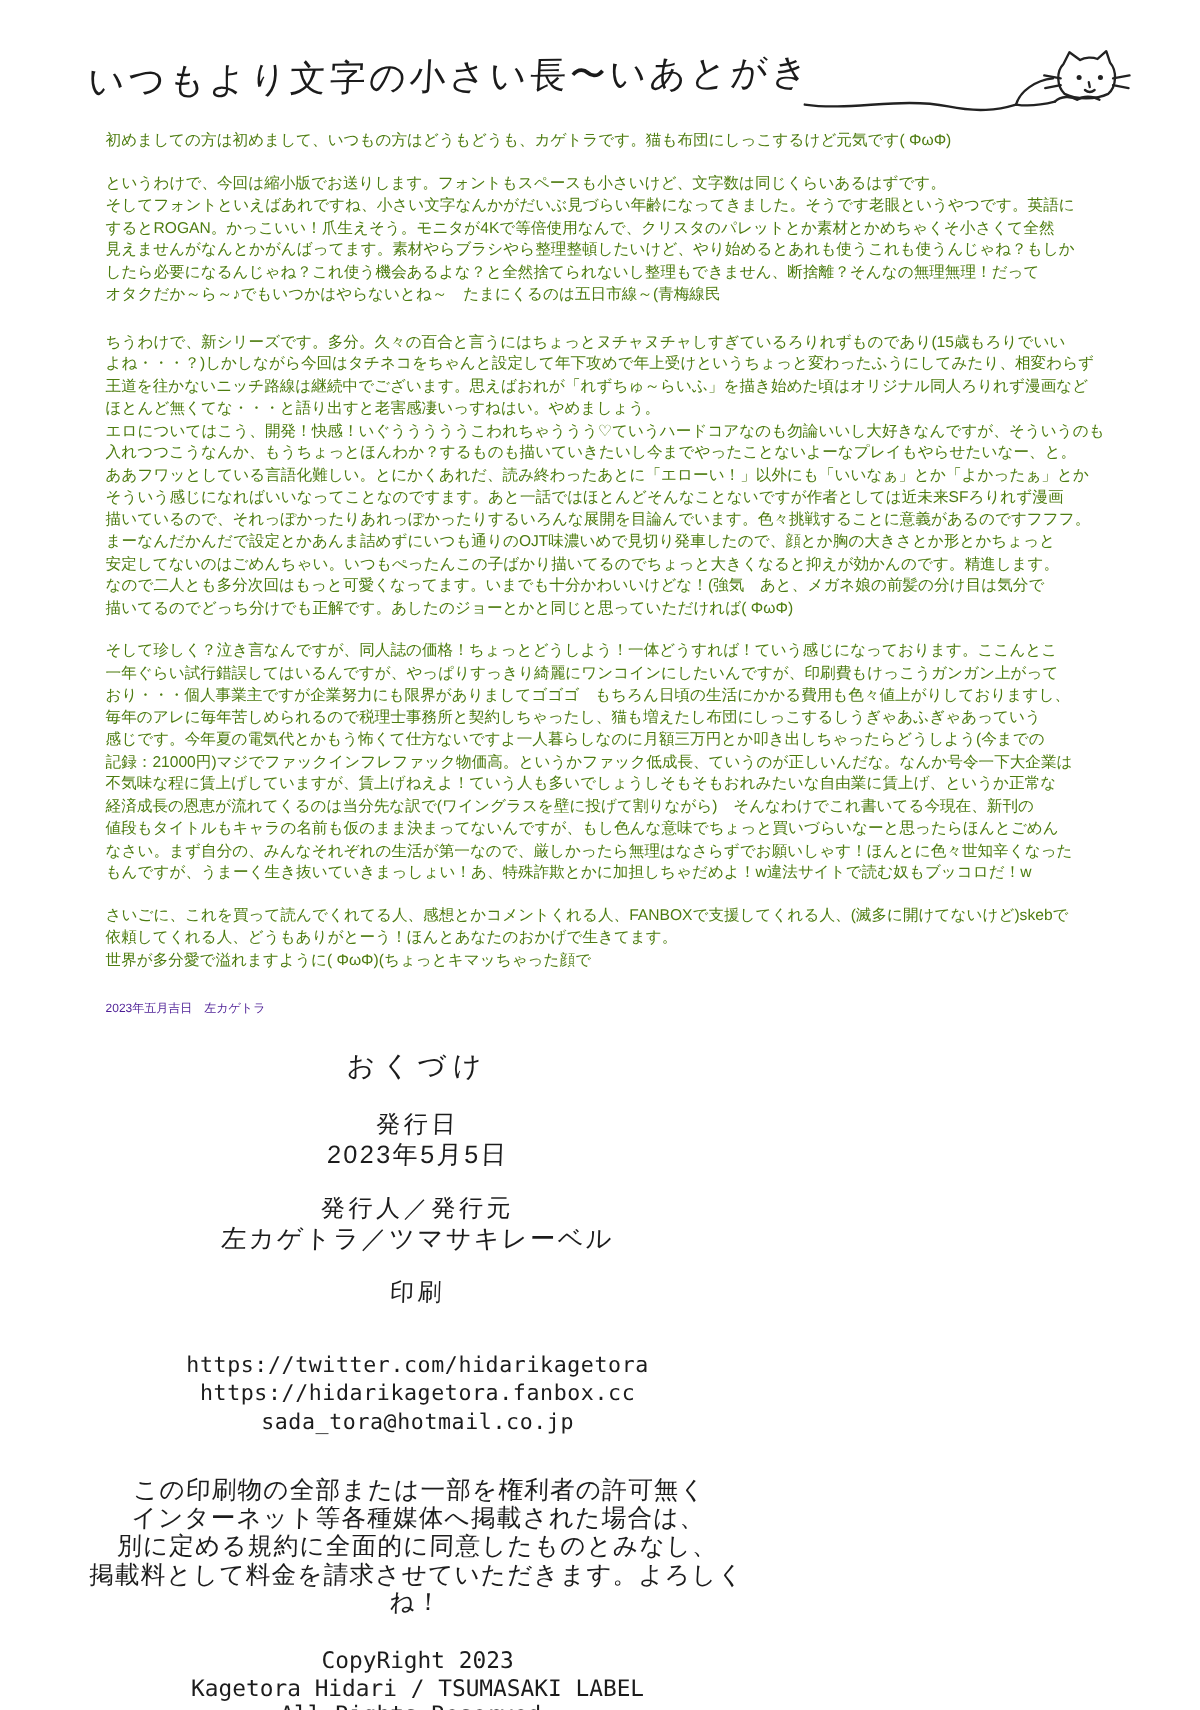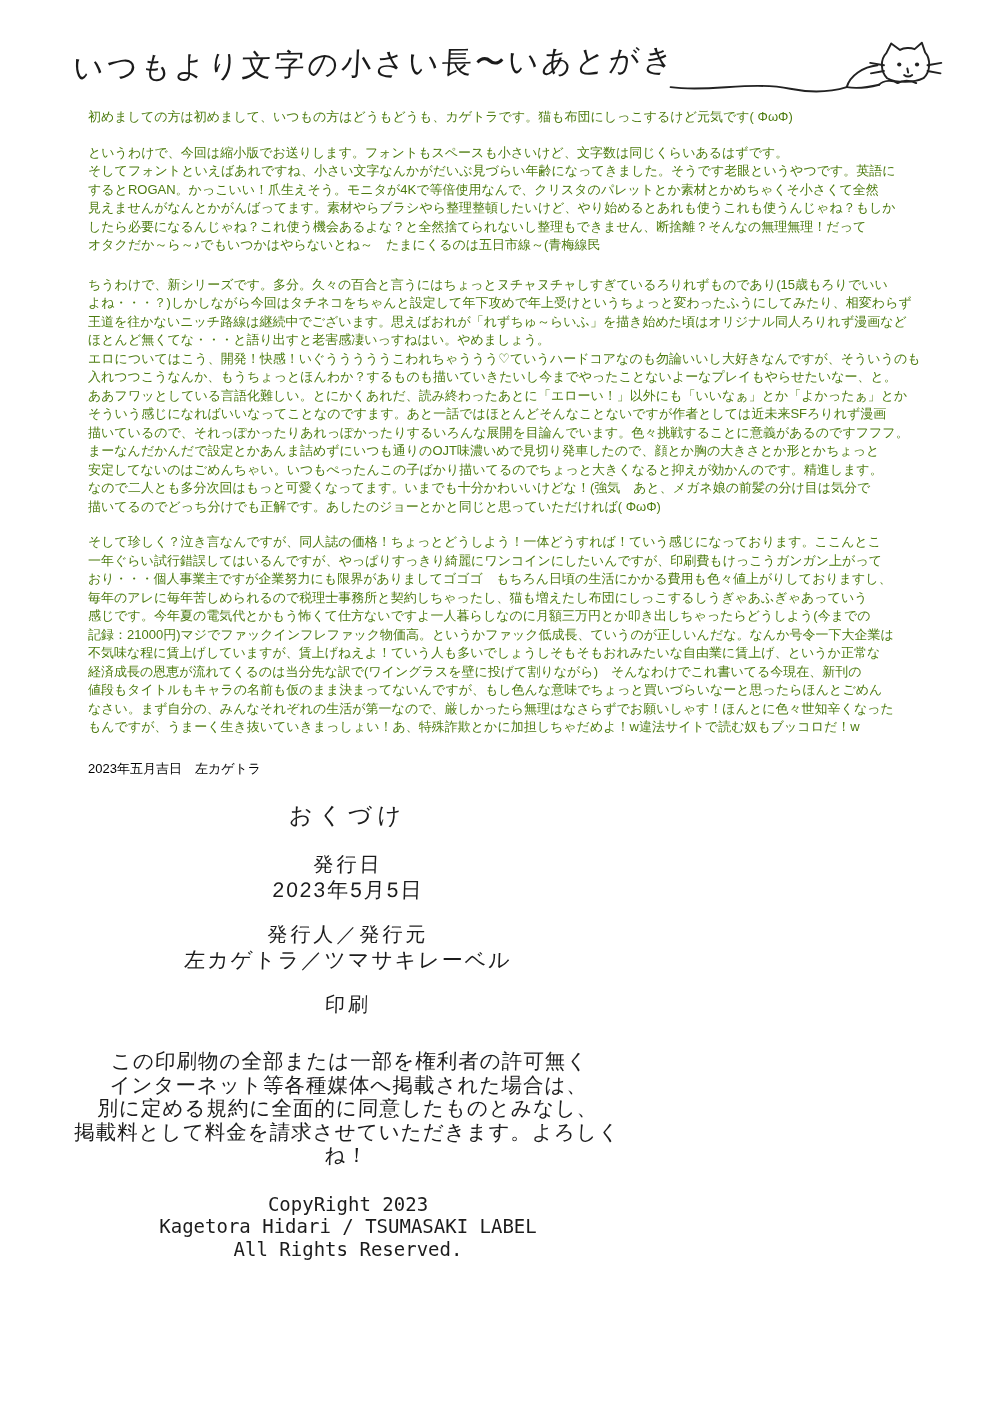--- a/index.html
+++ b/index.html
@@ -37,24 +37,24 @@
   .body-para {
     font-size:13px;
     line-height:18.5px;
     white-space:pre-line;
     letter-spacing:0px;
     margin-bottom:17px;
     color:#4d7c0f;
   }
   .body-para.gap-lg { margin-bottom:21px; }
   .signature {
-    font-size:13px;
+    font-size:10px;
     line-height:18.5px;
     margin-top:23px;
-    color:#000000;
+    color:#4c1d95;
   }
 
   
   .colophon {
     width:560px;
     margin-left:-20px;
     margin-top:22px;
     text-align:center;
     color:#1c1c1c;
   }
@@ -151,34 +151,42 @@
 一年ぐらい試行錯誤してはいるんですが、やっぱりすっきり綺麗にワンコインにしたいんですが、印刷費もけっこうガンガン上がって
 おり・・・個人事業主ですが企業努力にも限界がありましてゴゴゴ　もちろん日頃の生活にかかる費用も色々値上がりしておりますし、
 毎年のアレに毎年苦しめられるので税理士事務所と契約しちゃったし、猫も増えたし布団にしっこするしうぎゃあふぎゃあっていう
 感じです。今年夏の電気代とかもう怖くて仕方ないですよ一人暮らしなのに月額三万円とか叩き出しちゃったらどうしよう(今までの
 記録：21000円)マジでファックインフレファック物価高。というかファック低成長、ていうのが正しいんだな。なんか号令一下大企業は
 不気味な程に賃上げしていますが、賃上げねえよ！ていう人も多いでしょうしそもそもおれみたいな自由業に賃上げ、というか正常な
 経済成長の恩恵が流れてくるのは当分先な訳で(ワイングラスを壁に投げて割りながら)　そんなわけでこれ書いてる今現在、新刊の
 値段もタイトルもキャラの名前も仮のまま決まってないんですが、もし色んな意味でちょっと買いづらいなーと思ったらほんとごめん
 なさい。まず自分の、みんなそれぞれの生活が第一なので、厳しかったら無理はなさらずでお願いしゃす！ほんとに色々世知辛くなった
 もんですが、うまーく生き抜いていきまっしょい！あ、特殊詐欺とかに加担しちゃだめよ！w違法サイトで読む奴もブッコロだ！w</p>
+    <p class="body-para">さいごに、これを買って読んでくれてる人、感想とかコメントくれる人、FANBOXで支援してくれる人、(滅多に開けてないけど)skebで
+依頼してくれる人、どうもありがとーう！ほんとあなたのおかげで生きてます。
+世界が多分愛で溢れますように( ΦωΦ)(ちょっとキマッちゃった顔で</p>
 
     <div class="signature">2023年五月吉日　左カゲトラ</div>
 
     <div class="colophon">
       <div class="colophon-heading hand">おくづけ</div>
 
       <div class="colo-label hand">発行日</div>
       <div class="colo-value hand">2023年5月5日</div>
 
       <div class="colo-label hand">発行人／発行元</div>
       <div class="colo-value hand">左カゲトラ／ツマサキレーベル</div>
 
       <div class="colo-label hand">印刷</div>
 
+      <div class="contact-links">
+        <div>https://twitter.com/hidarikagetora</div>
+        <div>https://hidarikagetora.fanbox.cc</div>
+        <div>sada_tora@hotmail.co.jp</div>
+      </div>
 
       <div class="legal-notice hand">この印刷物の全部または一部を権利者の許可無く
 インターネット等各種媒体へ掲載された場合は、
 別に定める規約に全面的に同意したものとみなし、
 掲載料として料金を請求させていただきます。よろしくね！</div>
 
       <div class="copyright">CopyRight 2023
 Kagetora Hidari / TSUMASAKI LABEL
 All Rights Reserved.</div>
     </div>

